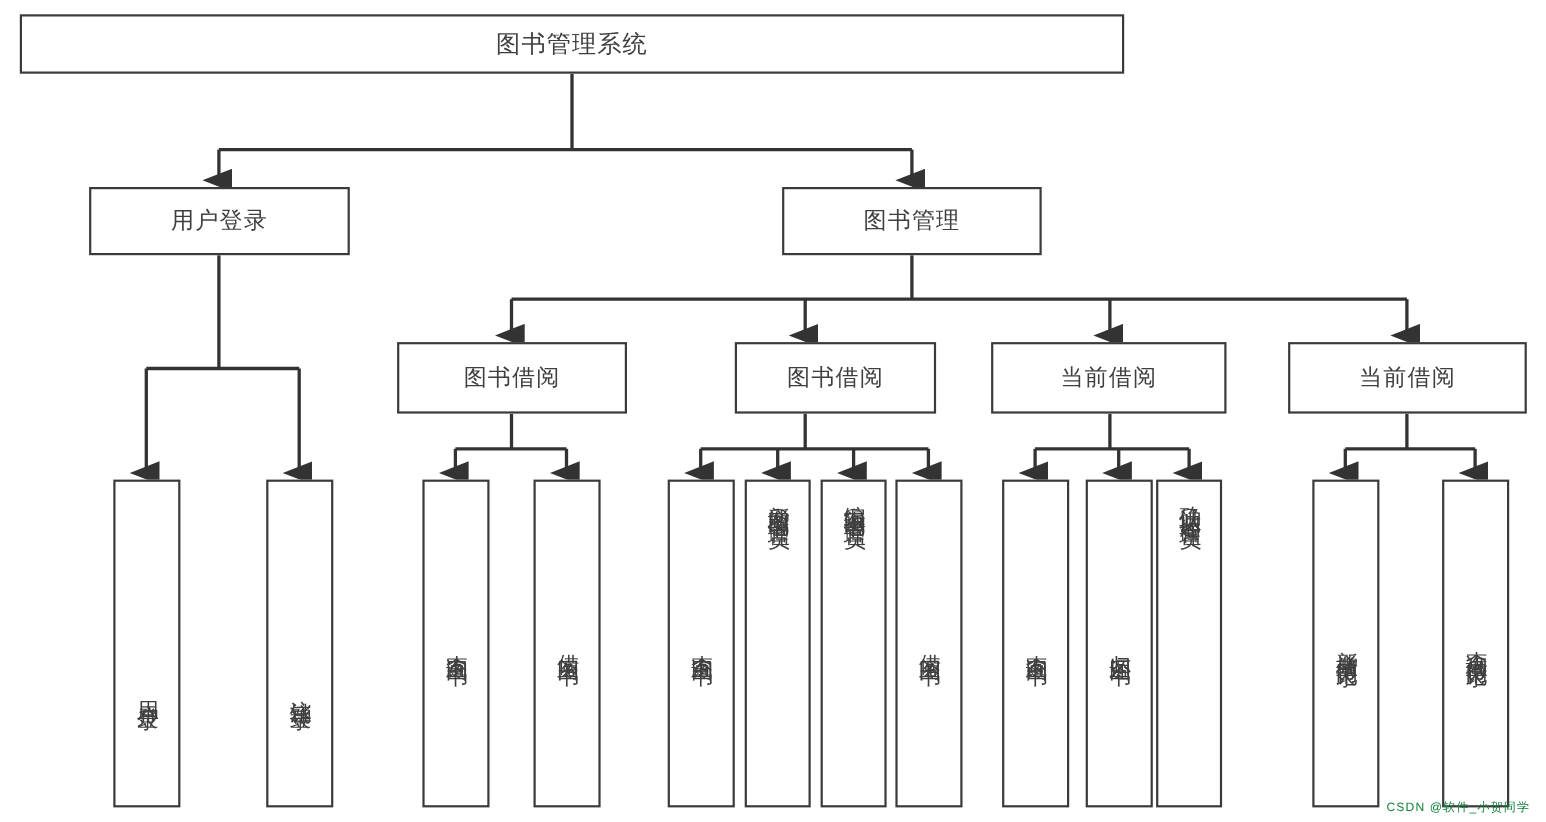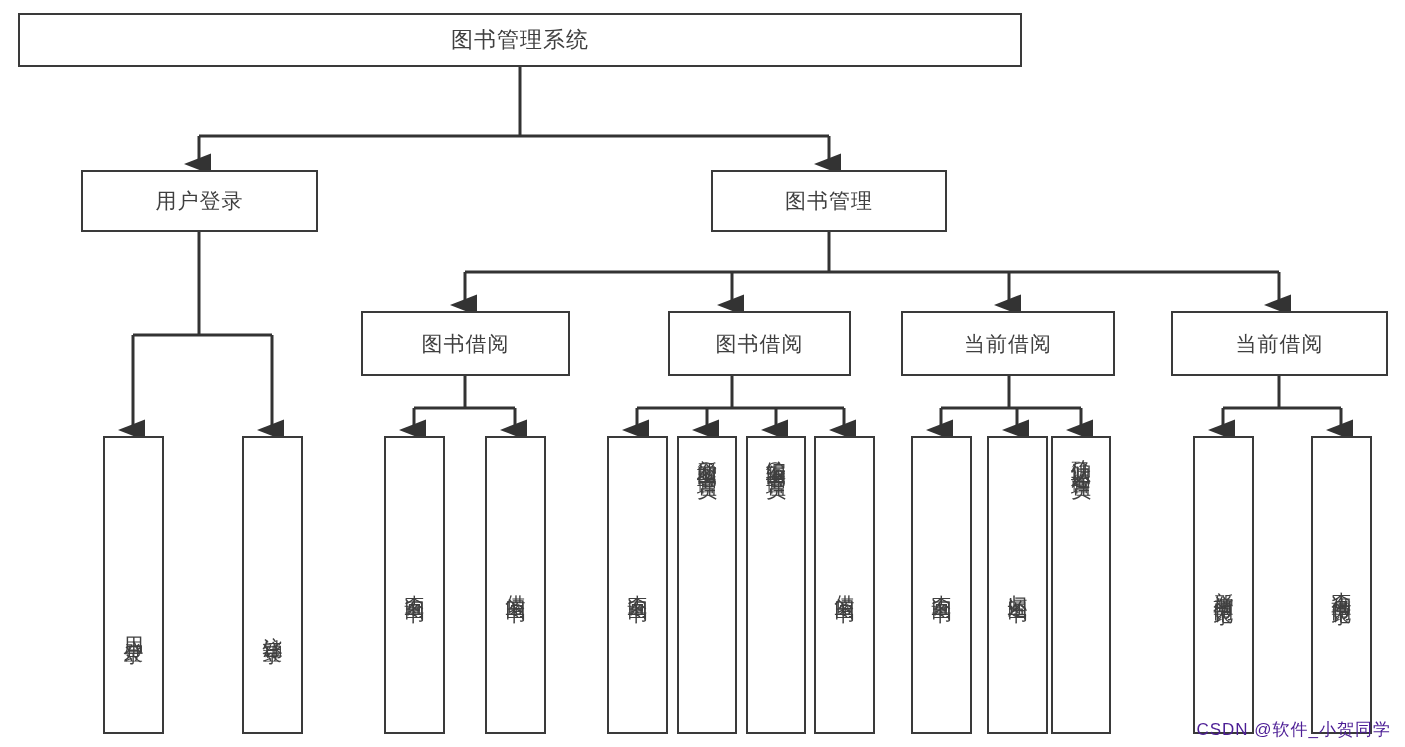--- a/index.html
+++ b/index.html
@@ -54,22 +54,22 @@
   .leaf-txt{
     writing-mode:vertical-rl;
     text-orientation:upright;
     display:block;
     white-space:normal;
   }
   #watermark{
     position:absolute;
     right:14px;
     bottom:6px;
-    font-size:17px;
-    color:#4c1d95;
+    font-size:11px;
+    color:#15803d;
     letter-spacing:1px;
     white-space:nowrap;
     user-select:none;
   }
 </style>
 </head>
 <body>
 
 <div id="canvas">
 

